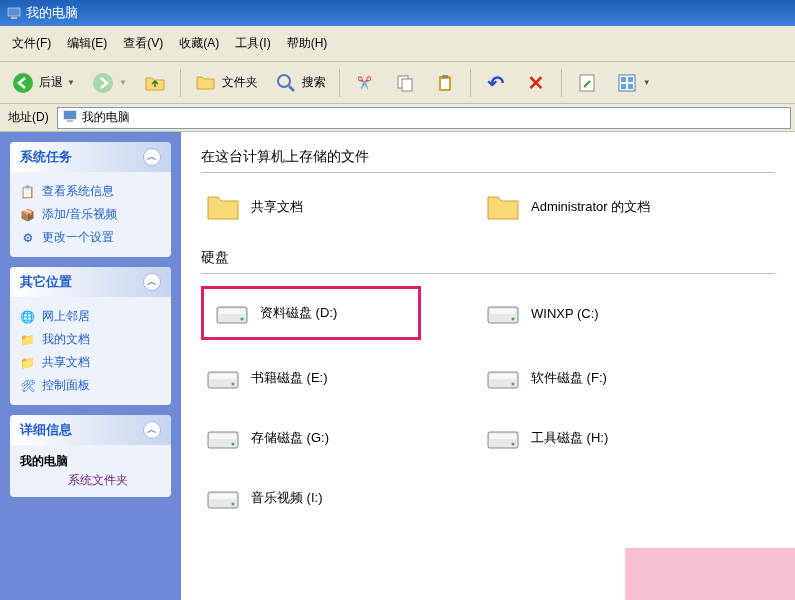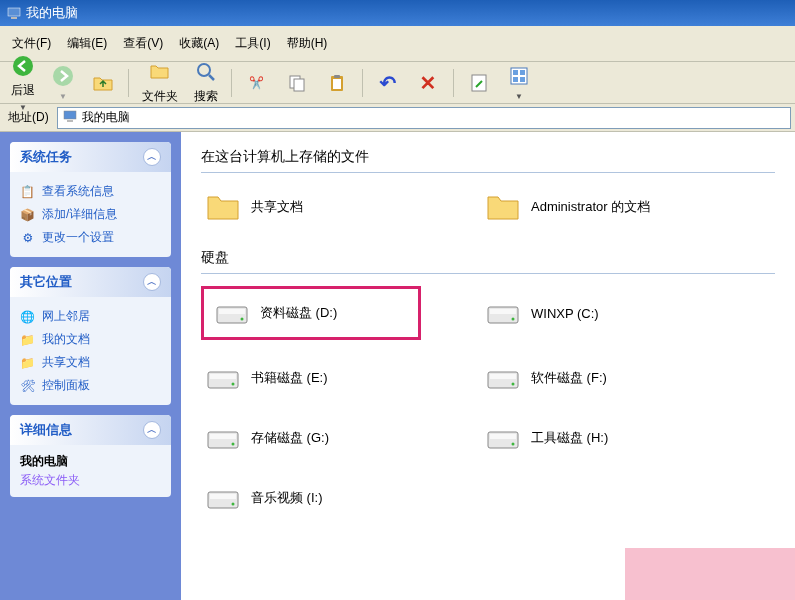--- a/index.html
+++ b/index.html
@@ -6,39 +6,39 @@
     body { width: 795px; height: 600px; overflow: hidden; background: #fff; font-size: 12px; }
     
     .titlebar { background: linear-gradient(to bottom, #1e5fb7, #3e7fd7); height: 26px; display: flex; align-items: center; padding: 0 6px; color: #fff; }
     .titlebar-icon { width: 16px; height: 16px; margin-right: 4px; display: inline-flex; align-items: center; justify-content: center; }
     .titlebar-text { font-size: 13px; }
     
     .menubar { background: #ece9d8; height: 36px; display: flex; align-items: center; padding: 0 4px; border-bottom: 1px solid #c0c0b0; }
     .menu-item { padding: 3px 8px; cursor: default; }
     
     .toolbar { background: #ece9d8; height: 42px; display: flex; align-items: center; padding: 0 4px; border-bottom: 1px solid #c0c0b0; gap: 2px; }
-    .tb-btn { display: flex; align-items: center; padding: 4px 6px; gap: 4px; border: 1px solid transparent; border-radius: 3px; cursor: default; flex-direction: column; }
+    .tb-btn { display: flex; align-items: center; padding: 4px 6px; gap: 4px; border: 1px solid transparent; border-radius: 3px; cursor: default; }
     .tb-sep { width: 1px; height: 28px; background: #c0c0b0; margin: 0 4px; }
     .tb-icon { width: 24px; height: 24px; display: inline-flex; align-items: center; justify-content: center; }
     
     .addressbar { background: #ece9d8; height: 28px; display: flex; align-items: center; padding: 0 4px; border-bottom: 1px solid #c0c0b0; gap: 4px; }
     .addressbar-label { padding: 0 4px; }
     .address-field { flex: 1; height: 22px; background: #fff; border: 1px solid #7f9db9; display: flex; align-items: center; padding: 0 4px; gap: 4px; }
     
     .body-area { display: flex; height: calc(600px - 26px - 24px - 42px - 28px); }
     
     .sidebar { width: 181px; background: #6e89d6; padding: 10px; display: flex; flex-direction: column; gap: 10px; overflow: hidden; }
     .panel { background: #eef3fb; border-radius: 4px; overflow: hidden; }
     .panel-header { background: linear-gradient(to right, #fff, #c5d4f0); padding: 6px 10px; display: flex; justify-content: space-between; align-items: center; font-weight: bold; color: #215dc6; font-size: 13px; border-radius: 4px 4px 0 0; }
     .panel-chevron { width: 18px; height: 18px; border-radius: 50%; background: #fff; border: 1px solid #a5b9df; display: flex; align-items: center; justify-content: center; color: #5a7bc8; font-size: 10px; }
     .panel-body { padding: 8px 10px; }
     .panel-link { display: flex; align-items: center; gap: 6px; padding: 3px 0; color: #215dc6; cursor: default; }
     .panel-link .link-icon { width: 16px; height: 16px; display: inline-flex; align-items: center; justify-content: center; }
     .detail-title { font-weight: bold; color: #000; margin-bottom: 2px; }
-    .detail-sub { color: #8b5cf6; }
+    .detail-sub { color: #701a75; margin-left: 48px; }
     
     .content { flex: 1; background: #fff; padding: 10px 20px; overflow: auto; position: relative; }
     .section-header { font-weight: normal; font-size: 14px; color: #000; margin-bottom: 6px; margin-top: 6px; }
     .section-divider { height: 1px; background: #b0c4de; margin-bottom: 12px; }
     .item-grid { display: flex; flex-wrap: wrap; gap: 16px 60px; margin-bottom: 20px; }
     .drive-item { display: flex; align-items: center; gap: 10px; width: 220px; padding: 4px; cursor: default; }
     .drive-item.highlighted { border: 3px solid #d7216b; padding: 6px 10px; }
     .item-icon { width: 36px; height: 36px; display: flex; align-items: center; justify-content: center; }
     .item-label { font-size: 13px; }
     
@@ -185,21 +185,21 @@
         <span>系统任务</span>
         <span class="panel-chevron">︿</span>
       </div>
       <div class="panel-body">
         <div class="panel-link">
             <span class="link-icon">📋</span>
             <span>查看系统信息</span>
           </div>
         <div class="panel-link">
             <span class="link-icon">📦</span>
-            <span>添加/详细信息</span>
+            <span>添加/音乐视频</span>
           </div>
         <div class="panel-link">
             <span class="link-icon">⚙</span>
             <span>更改一个设置</span>
           </div>
       </div>
     </div>
 
     <div class="panel">
       <div class="panel-header">

